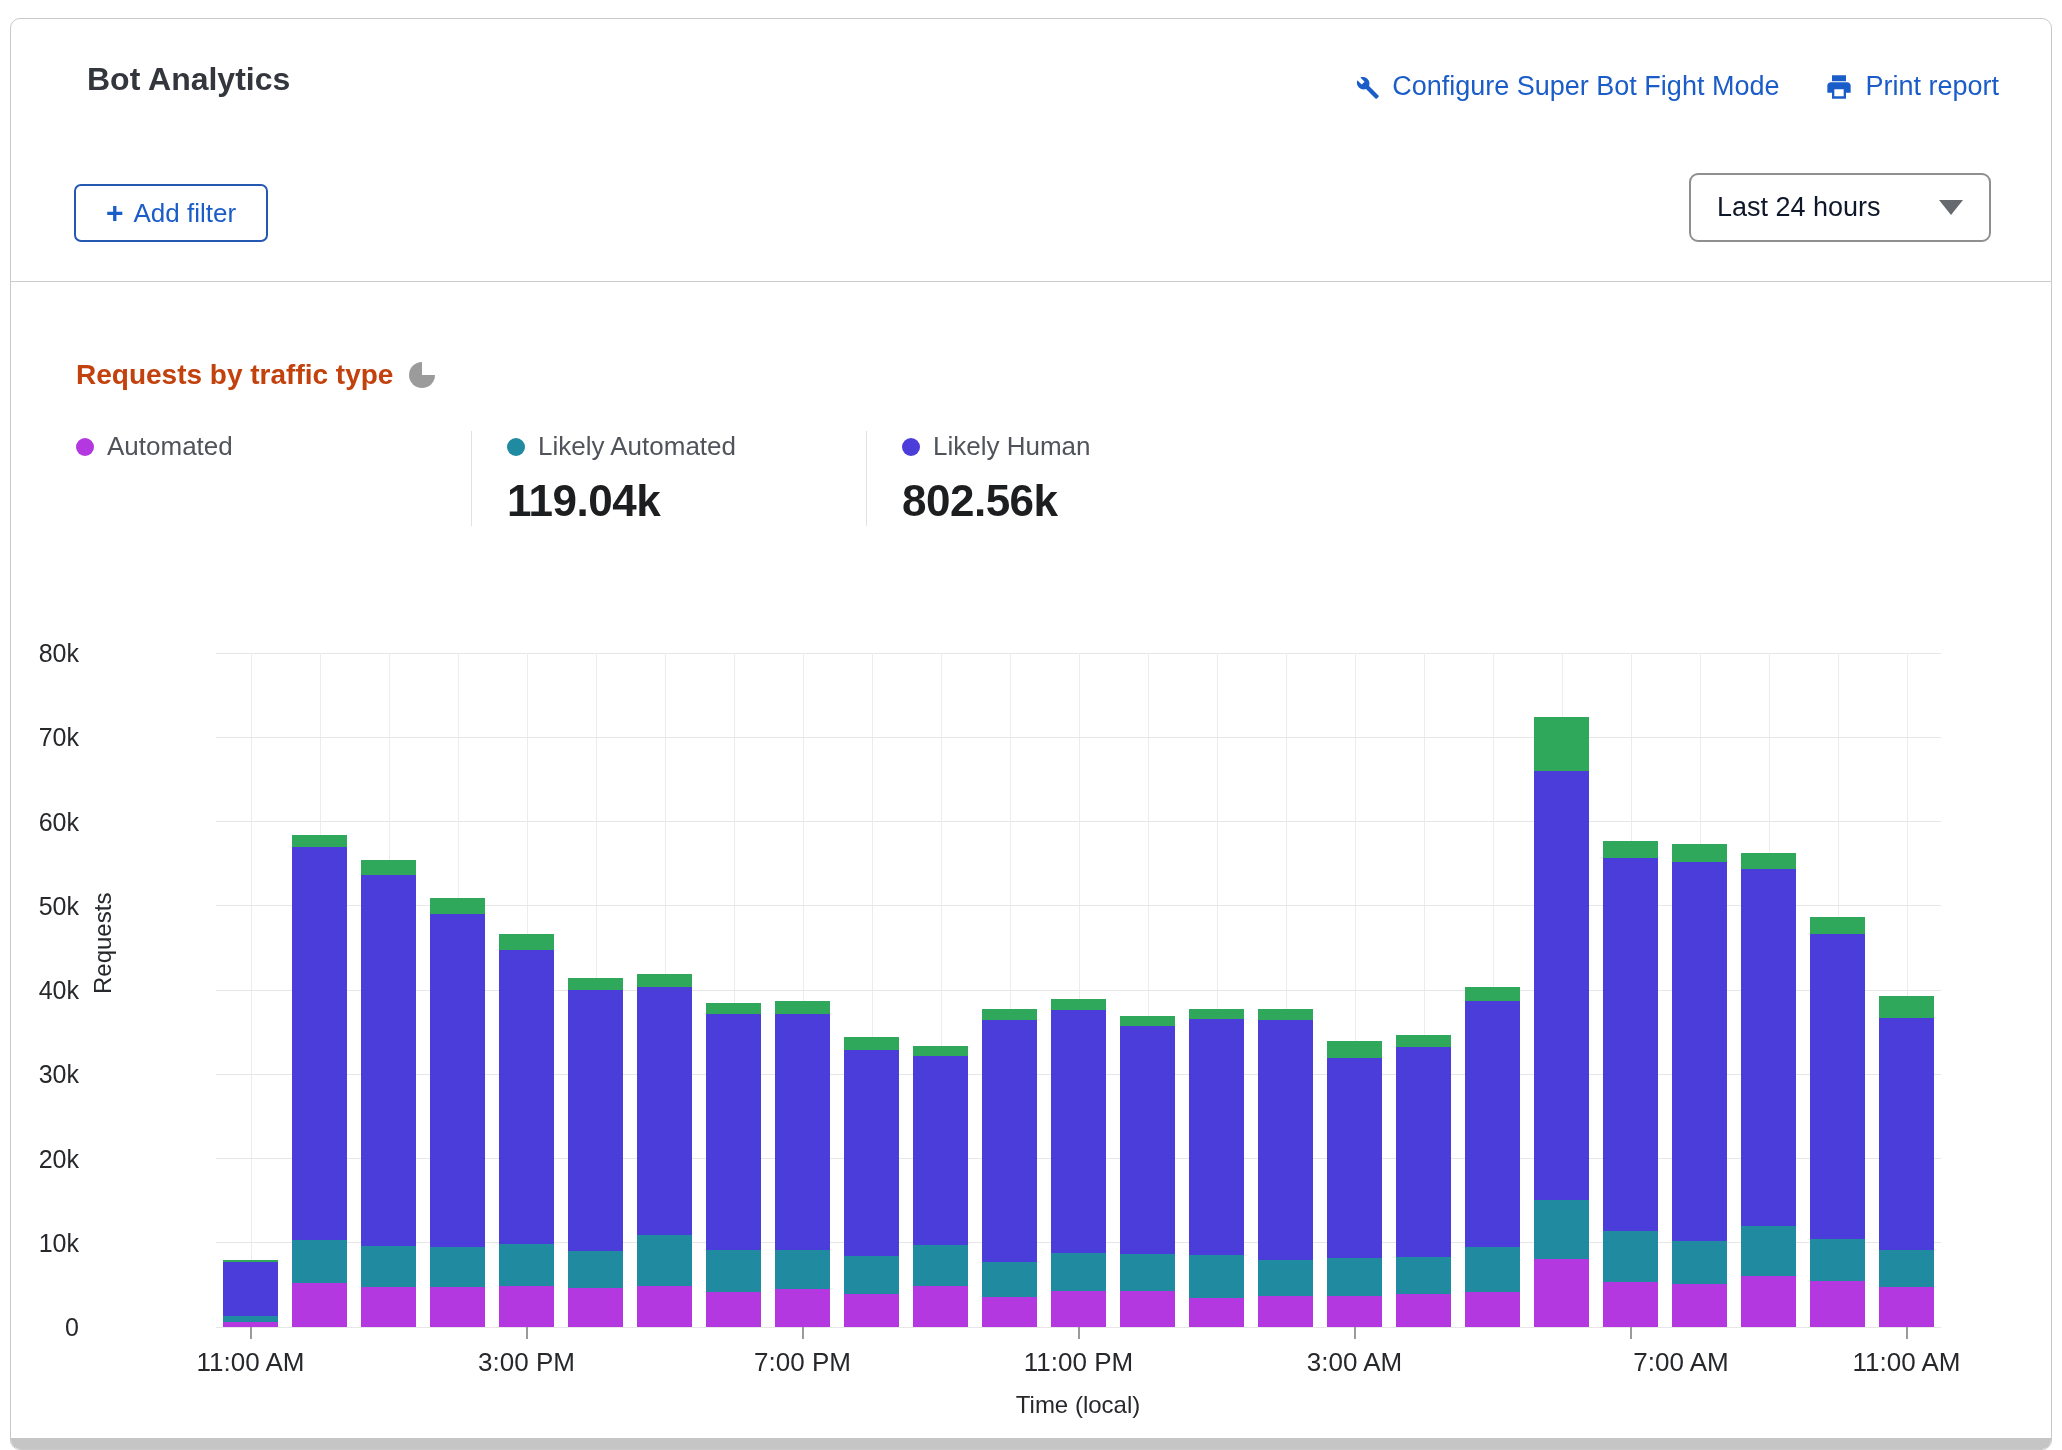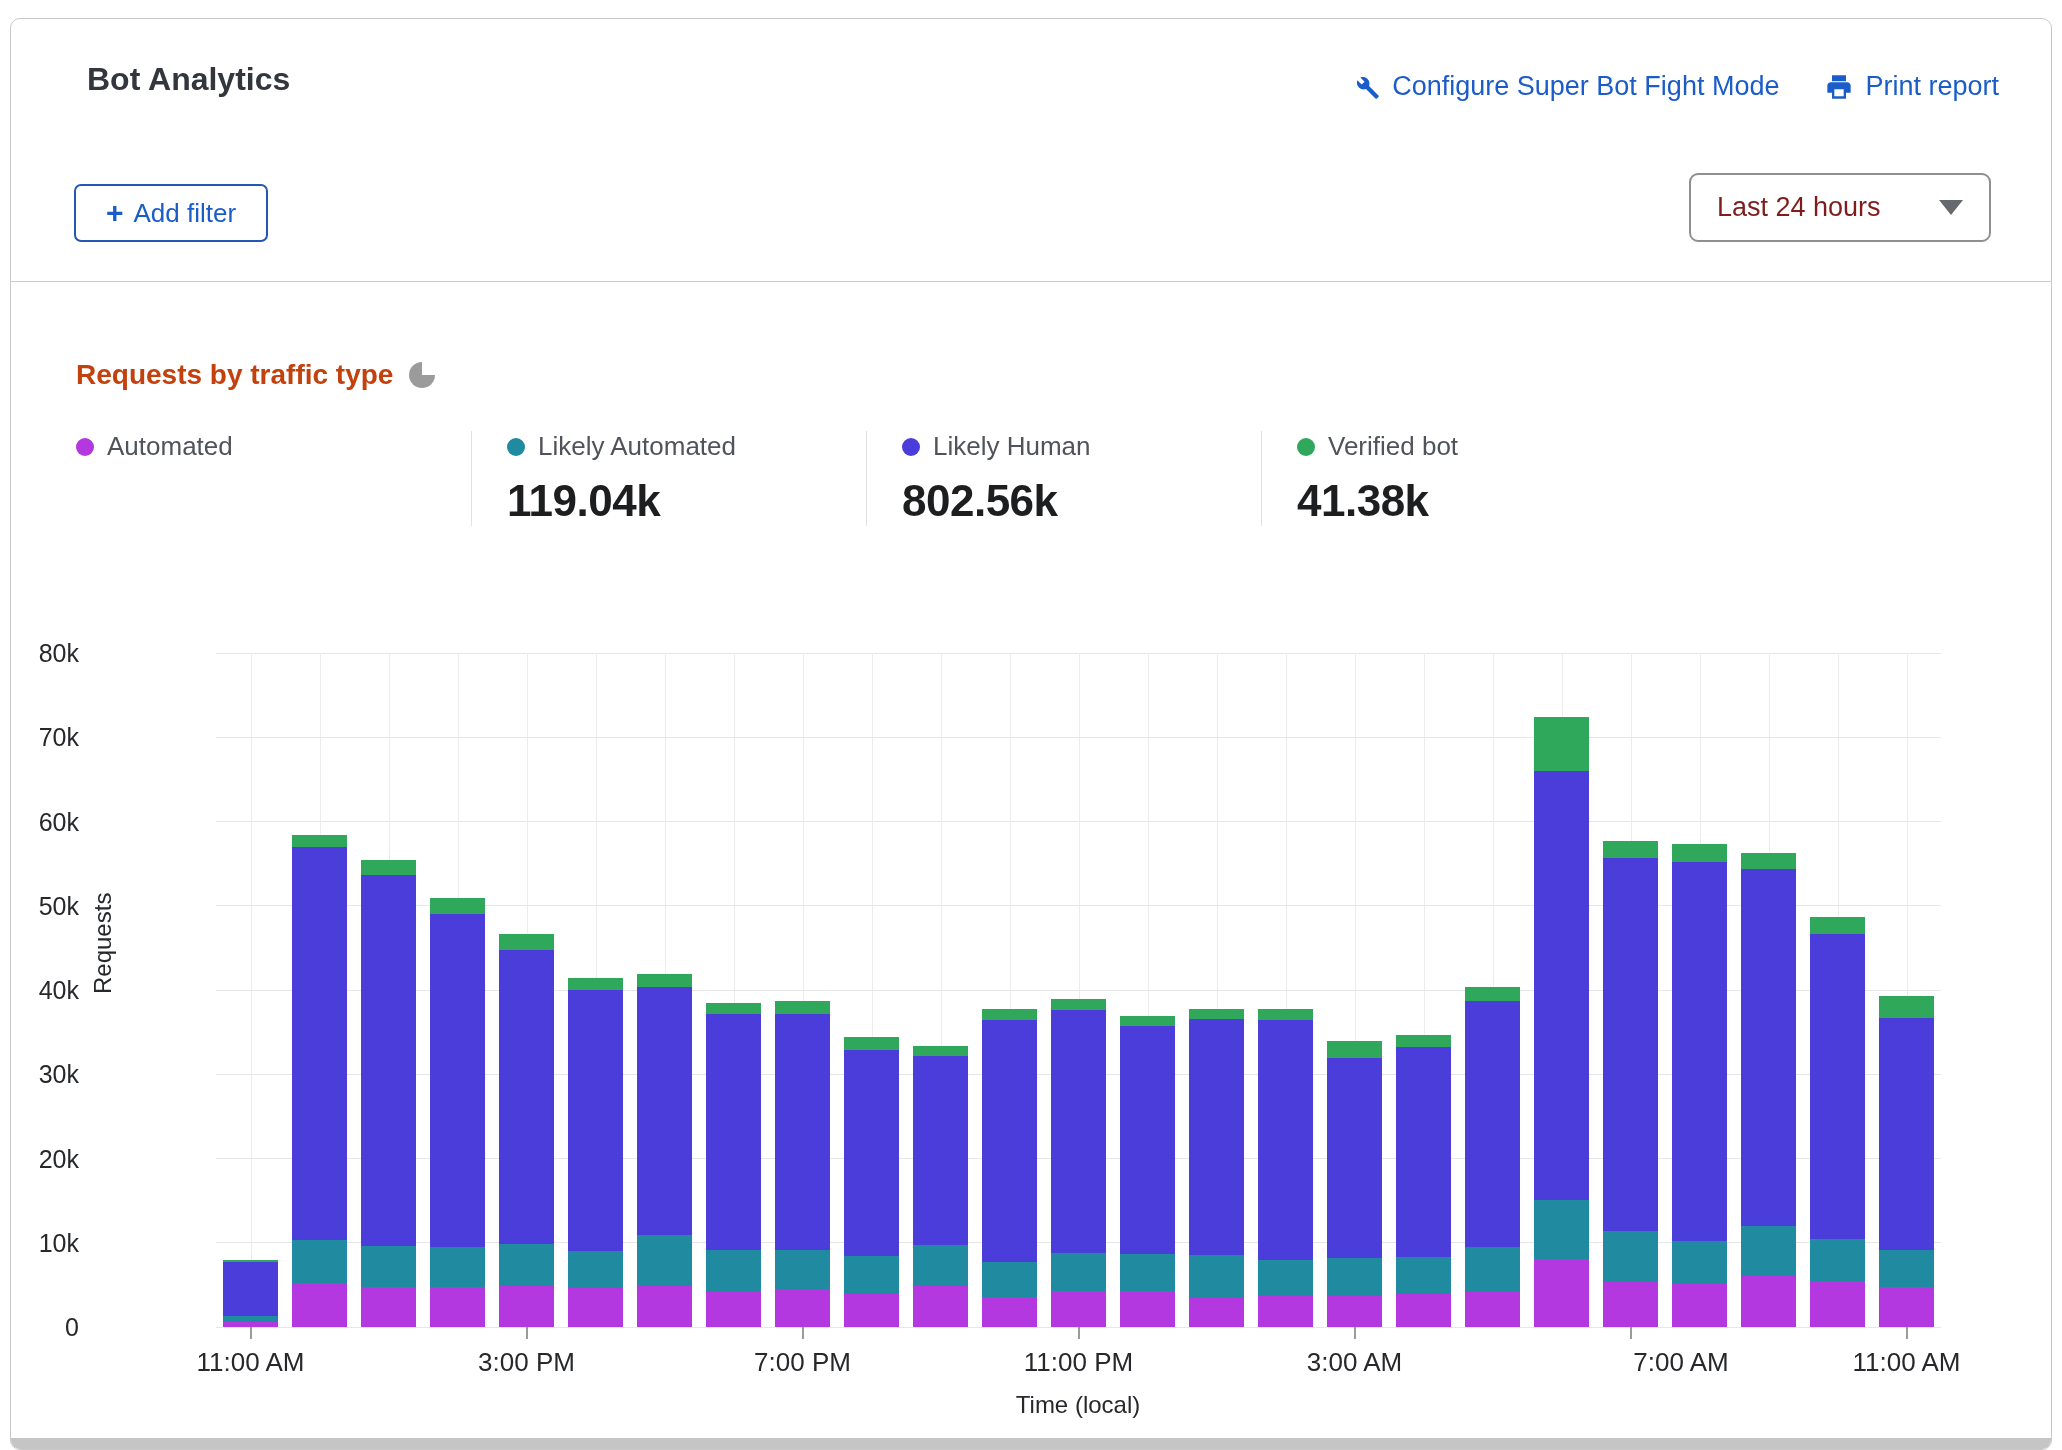--- a/index.html
+++ b/index.html
@@ -11,21 +11,21 @@
   .page-title { position:absolute; left:76px; top:42px; font-size:32px; font-weight:bold; color:#33373d; }
   .header-links { position:absolute; right:52px; top:52px; display:flex; gap:46px; align-items:center; }
   .hlink { display:flex; align-items:center; gap:12px; color:#1b5dc8; font-size:27px; cursor:pointer; }
   .hlink svg { display:block; }
   .add-filter-btn { position:absolute; left:63px; top:165px; width:194px; height:58px;
     border:2px solid #2458b3; border-radius:7px; background:#fff; color:#1b5dc8;
     font-size:26px; display:flex; align-items:center; justify-content:center; gap:10px; cursor:pointer; }
   .plus-glyph { font-size:30px; font-weight:bold; line-height:1; }
   .range-select { position:absolute; right:60px; top:154px; width:302px; height:69px;
     border:2px solid #8f8f8f; border-radius:9px; background:#fff; display:flex;
-    align-items:center; padding:0 26px; font-size:27px; color:#7f1d1d; cursor:pointer;margin-left:16px; }
+    align-items:center; padding:0 26px; font-size:27px; color:#0f172a; cursor:pointer;margin-left:16px; }
   .range-value { flex:1; }
   .caret-down { width:0; height:0; border-left:12px solid transparent;
     border-right:12px solid transparent; border-top:15px solid #666a6e; }
   .section-title-row { position:absolute; left:65px; top:340px; display:flex; align-items:center; gap:16px; }
   .section-title { font-size:28px; font-weight:bold; color:#c2410c; }
   .pie-icon { width:26px; height:26px; border-radius:50%;
     background:conic-gradient(#ffffff 0deg 90deg, #9b9b9b 90deg 360deg); }
   .stats-row { position:absolute; left:65px; top:412px; display:flex; }
   .stat-col { padding-right:30px; }
   .stat-col + .stat-col { border-left:1px solid #e2e2e2; padding-left:35px; }
@@ -106,27 +106,20 @@
           <span>Likely Automated</span>
         </div>
         <div class="stat-value">119.04k</div>
       </div>
       <div class="stat-col" style="width: 395px;">
         <div class="stat-label">
           <span class="stat-dot" style="background: rgb(75, 61, 217);"></span>
           <span>Likely Human</span>
         </div>
         <div class="stat-value">802.56k</div>
-      </div>
-      <div class="stat-col" style="width: 395px;">
-        <div class="stat-label">
-          <span class="stat-dot" style="background: rgb(47, 168, 92);"></span>
-          <span>Verified bot</span>
-        </div>
-        <div class="stat-value">41.38k</div>
       </div>
     </div>
 
   <div class="chart-block">
     <div class="y-axis-title">Requests</div>
     <div class="plot" id="plot">
         <div class="hgrid" style="top: 673.5px;"></div>
         <div class="ylab" style="top: 674px;">0</div>
         <div class="hgrid" style="top: 589.25px;"></div>
         <div class="ylab" style="top: 589.75px;">10k</div>

